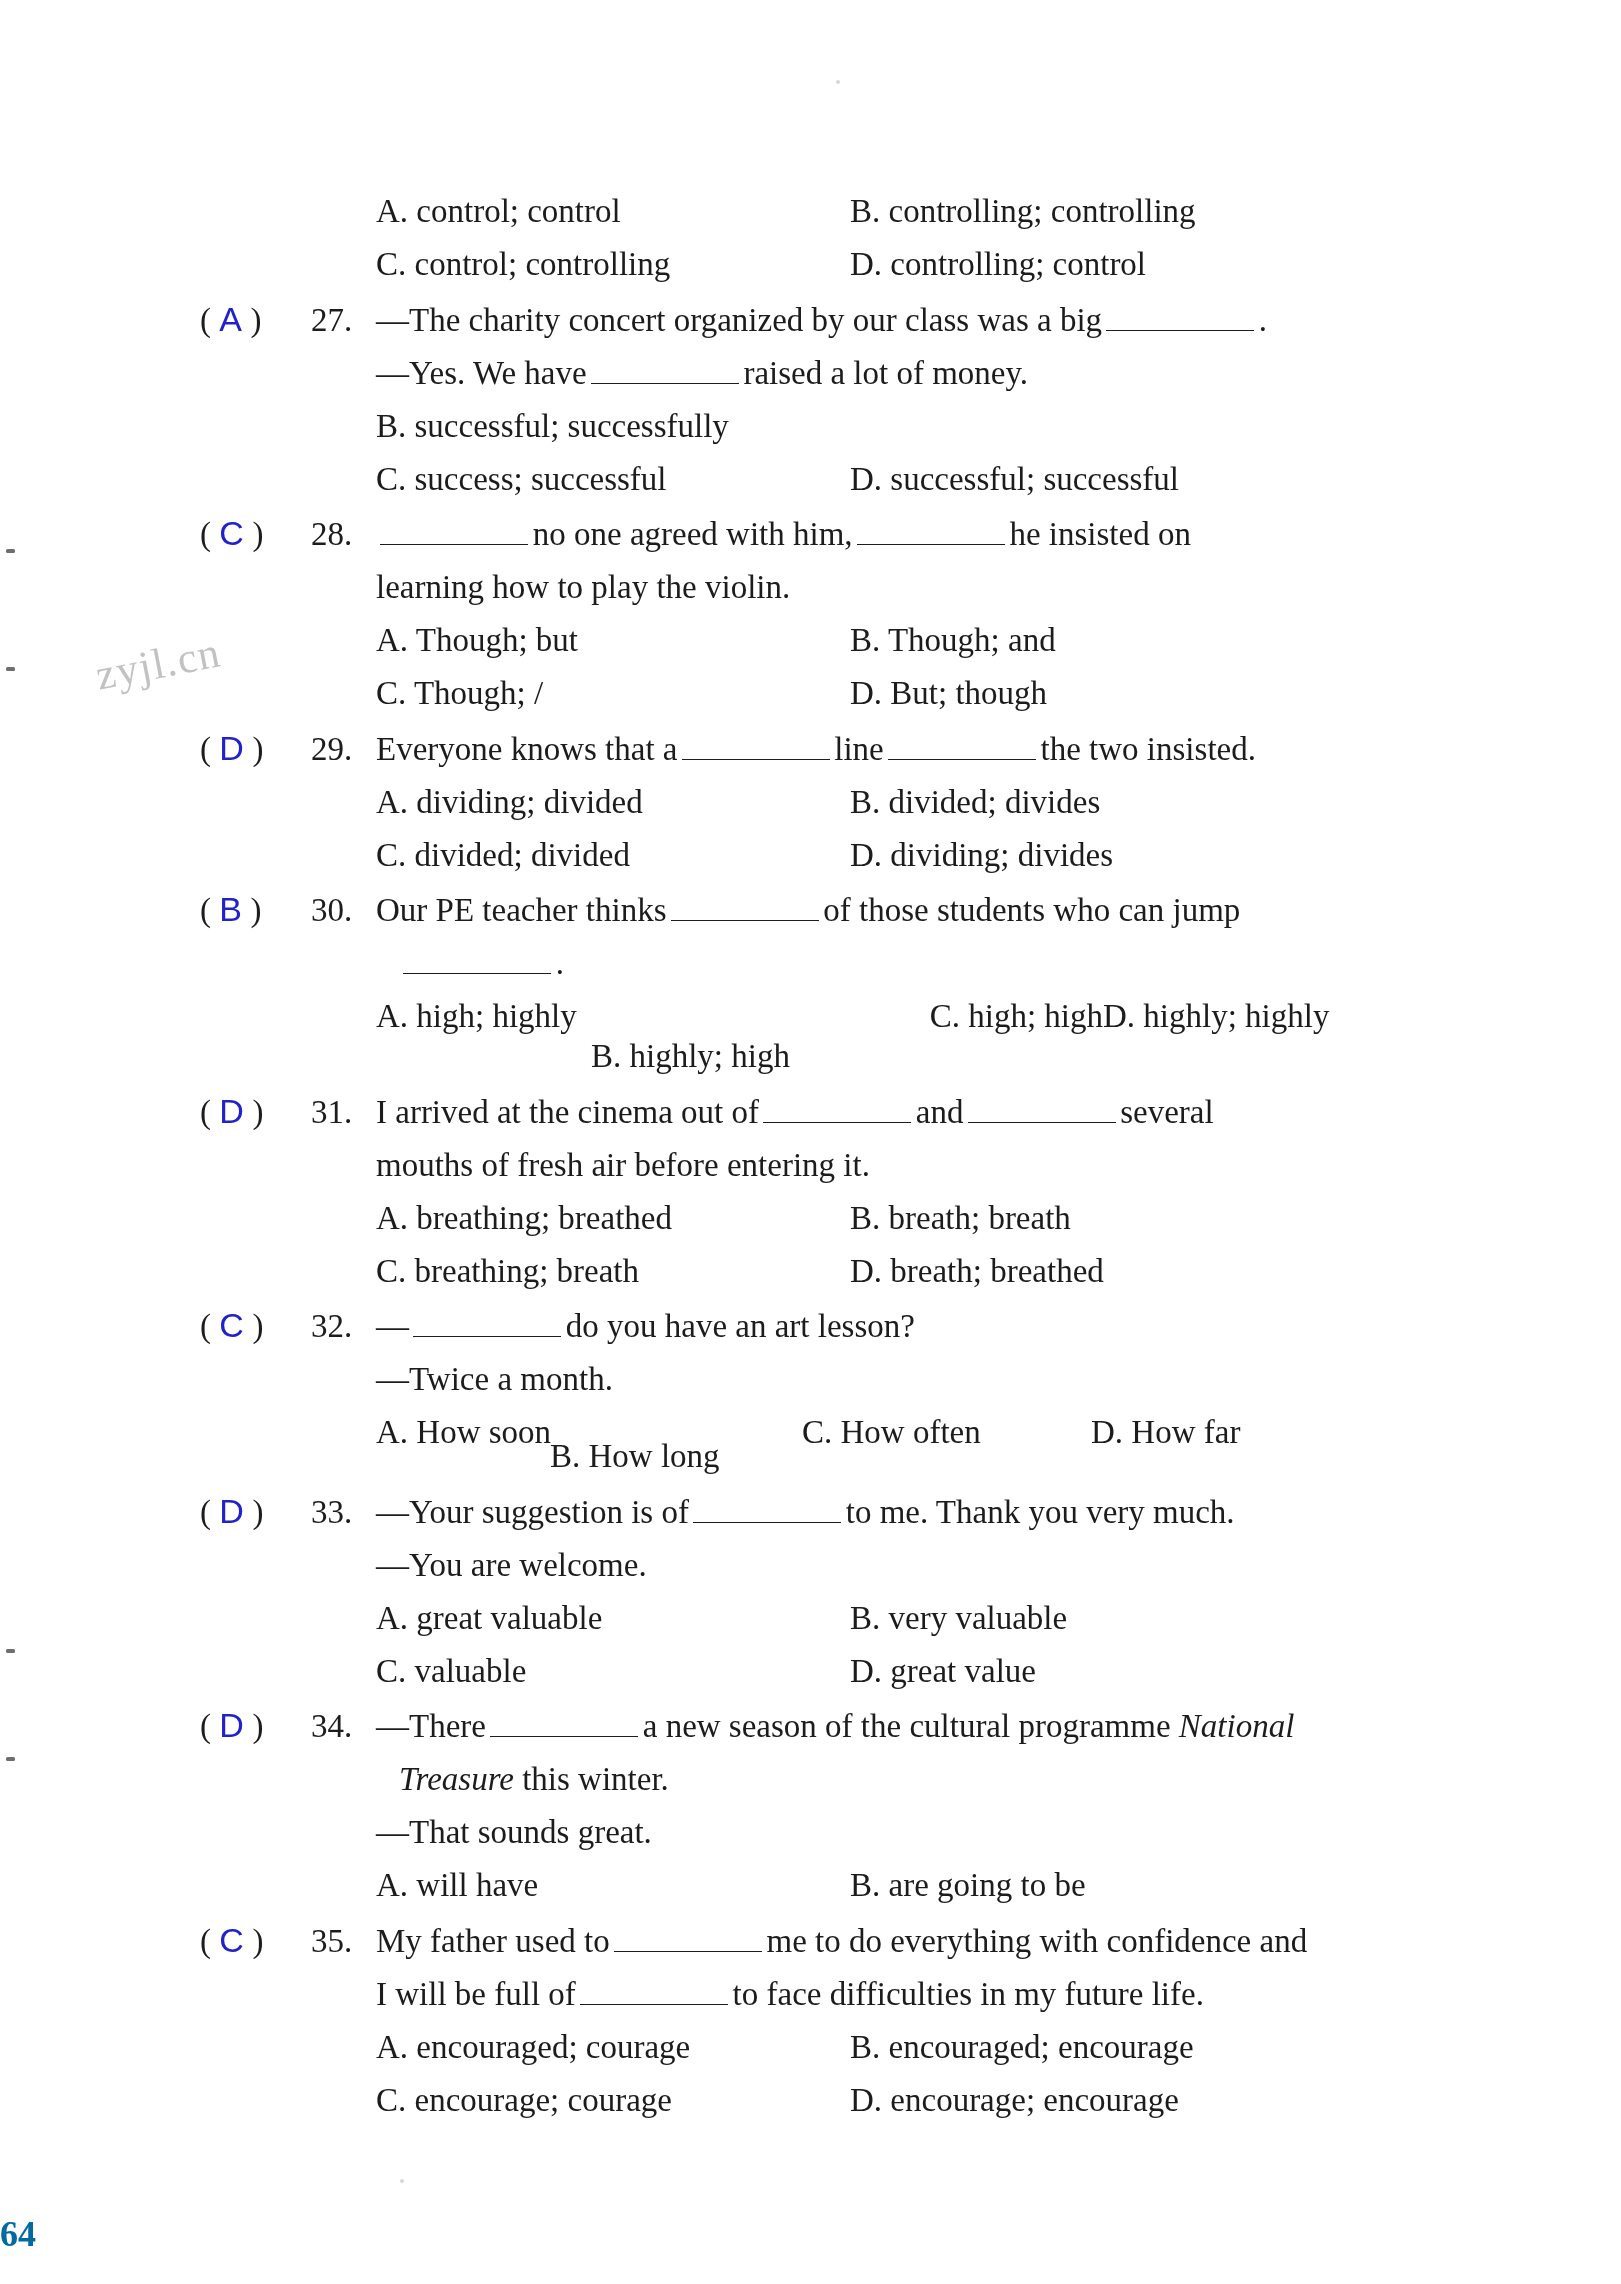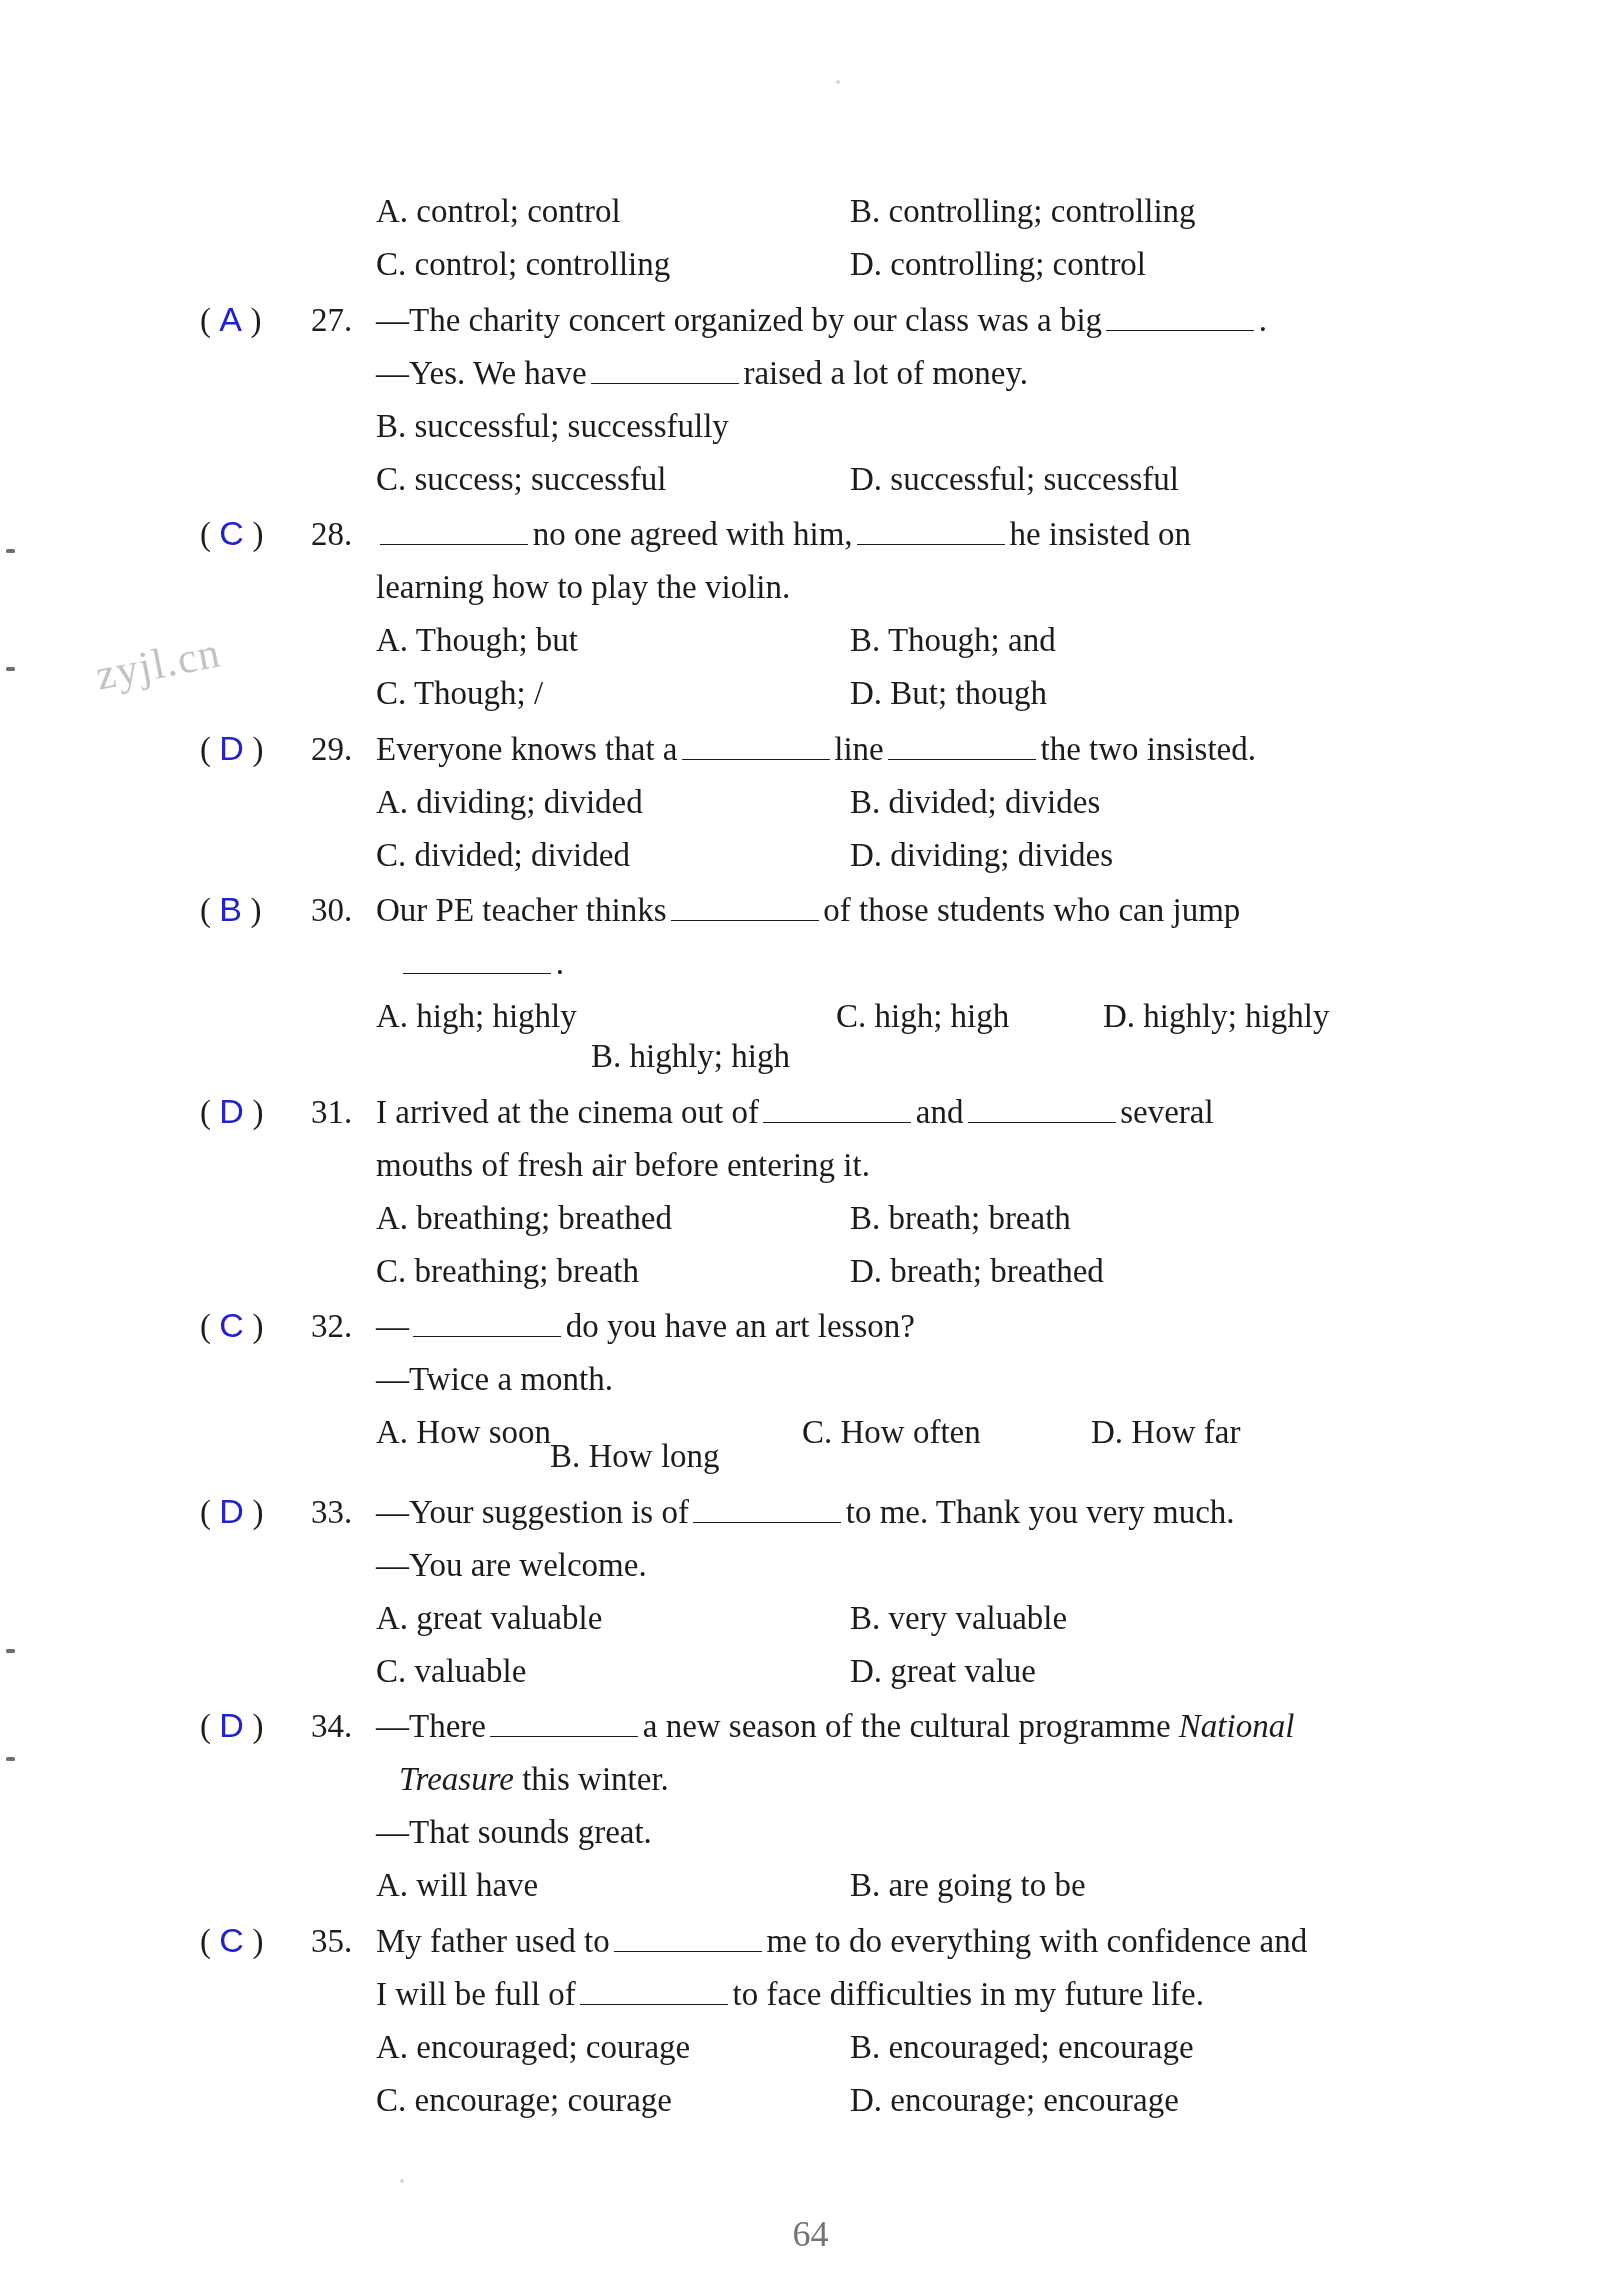--- a/index.html
+++ b/index.html
@@ -83,37 +83,36 @@
     font-size: 33px;
     line-height: 53px;
     padding-left: 176px;
     white-space: pre;
   }
   .opt-a { flex: 0 0 474px; }
   .opt-b { flex: 1 1 auto; }
   .opt-row.four > div { flex: 0 0 auto; }
   .opt-row.four .o1 { width: 215px; }
   .opt-row.four .o2 { width: 245px; margin-top: 40px; }
-  .opt-row.four .o3 { width: 267px; }
+  .opt-row.four .o3 { width: 267px; text-align: right; }
   .opt-row.four .o4 { width: 222px; }
   .opt-row.four2 .o1 { width: 174px; }
   .opt-row.four2 .o2 { width: 252px; margin-top: 24px; }
   .opt-row.four2 .o3 { width: 289px; }
   .opt-row.four2 .o4 { width: 193px; }
   .italic { font-style: italic; }
   .page-number {
     position: absolute;
     left: 0;
     top: 2213px;
     width: 1621px;
-    text-align: center;
     font-size: 36px;
-    font-weight: normal;
+    font-weight: bold;
     font-family: "Liberation Serif", serif;
-    color: #737373;
+    color: #0369a1;
   }
   .watermark {
     position: absolute;
     left: 95px;
     top: 639px;
     font-family: "Liberation Serif", serif;
     font-size: 43px;
     color: #b8b8b8;
     transform: rotate(-11deg);
     letter-spacing: 1.5px;

